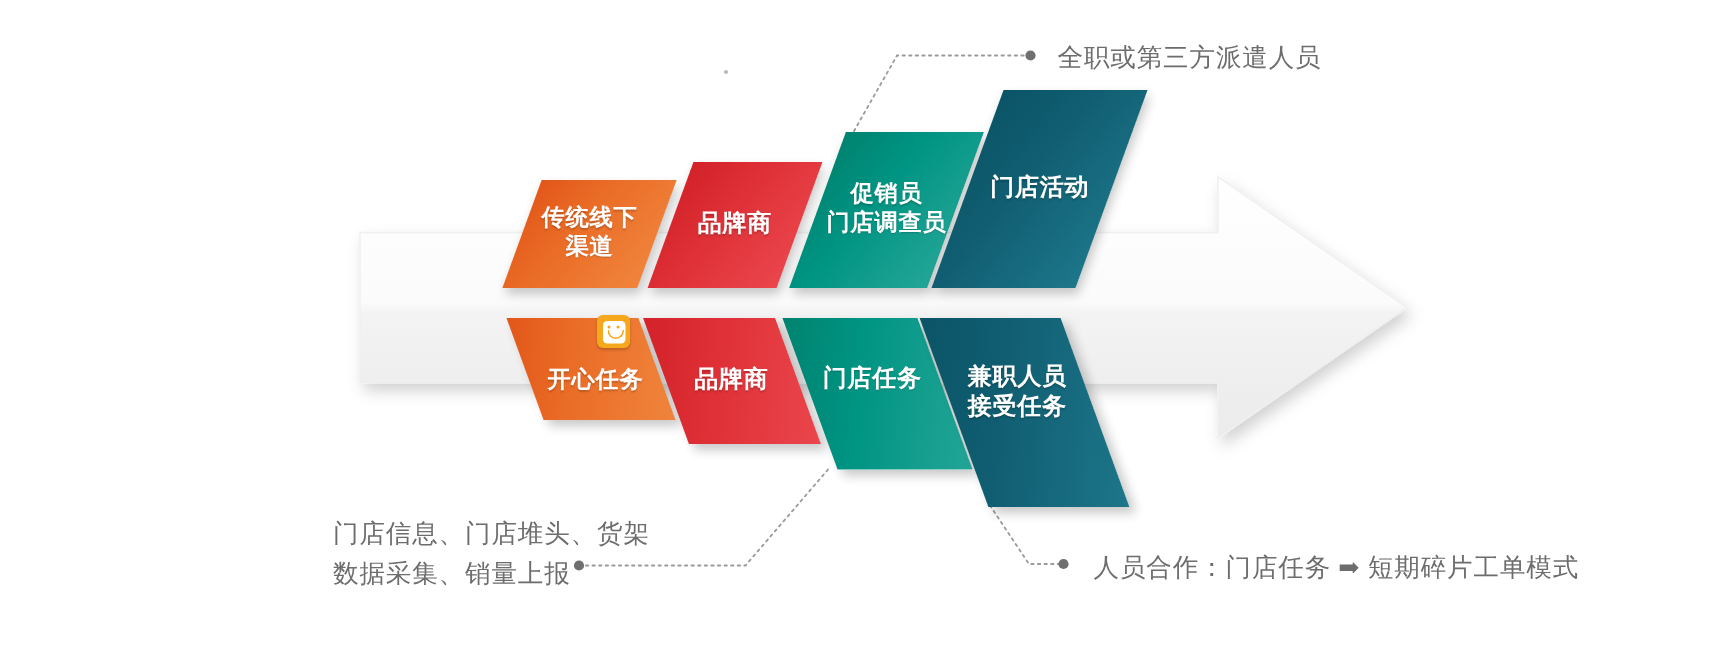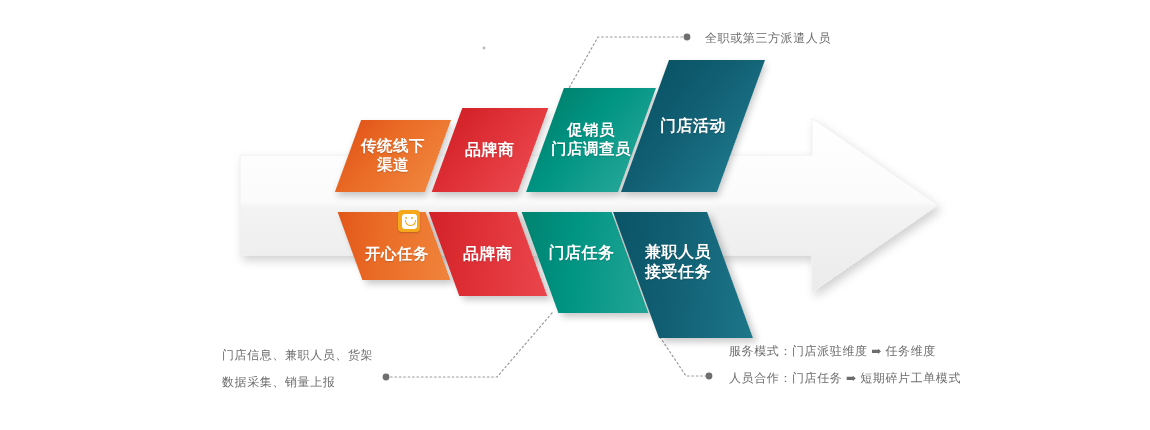--- a/index.html
+++ b/index.html
@@ -72,21 +72,21 @@
   .smiley .mouth{
     position:absolute;left:3px;top:6px;width:9px;height:5px;
     border:1.3px solid #f6a81c;border-top:none;
     border-radius:0 0 9px 9px;
   }
 
   
   .anno{
     position:absolute;
     color:#6d6d6d;
-    font-size:12px;
+    font-size:17px;
     font-family:"Liberation Serif","DejaVu Serif",serif;
     white-space:nowrap;
     line-height:27px;
   }
   .anno.ls{letter-spacing:.6px;}
 </style>
 </head>
 <body>
 
 <div id="stage">
@@ -162,19 +162,18 @@
     <span class="inner lbl" style="margin-top:-20px;">门店任务</span>
   </div>
 
   <div class="pgram bot-row dark sh" style="left:636px;top:212px;width:94px;height:126px;font-size:16px;">
     <span class="inner lbl" style="margin-top:-26px;">兼职人员
 接受任务</span>
   </div>
 
   <div class="anno ls" style="left:705px;top:25px;">全职或第三方派遣人员</div>
 
-  <div class="anno ls" style="left:222px;top:342px;">门店信息、兼职人员、货架</div>
+  <div class="anno ls" style="left:222px;top:342px;">门店信息、门店堆头、货架</div>
   <div class="anno ls" style="left:222px;top:369px;">数据采集、销量上报</div>
 
-  <div class="anno ls" style="left:729px;top:338px;">服务模式：门店派驻维度 ➡ 任务维度</div>
   <div class="anno ls" style="left:729px;top:365px;">人员合作：门店任务 ➡ 短期碎片工单模式</div>
 
 </div>
 
 </body></html>

